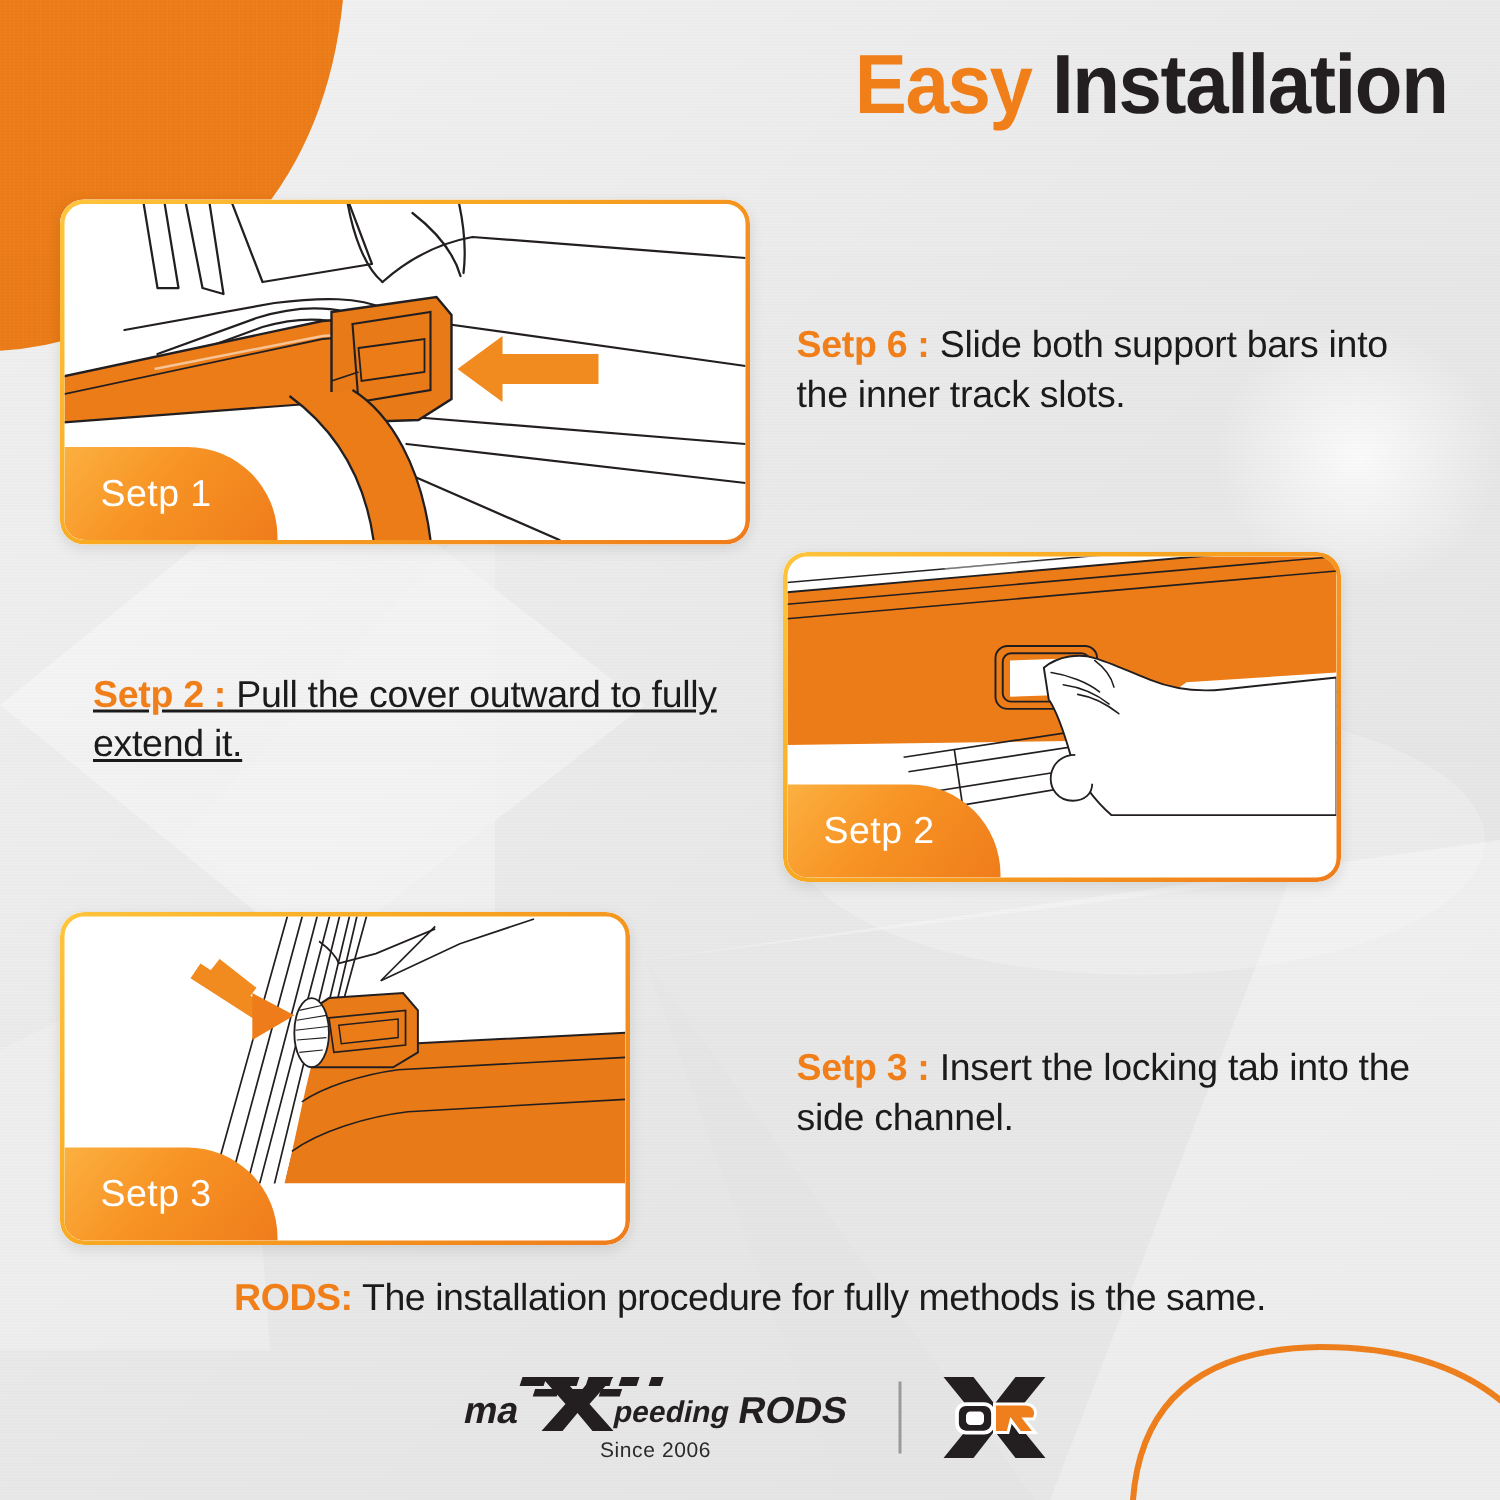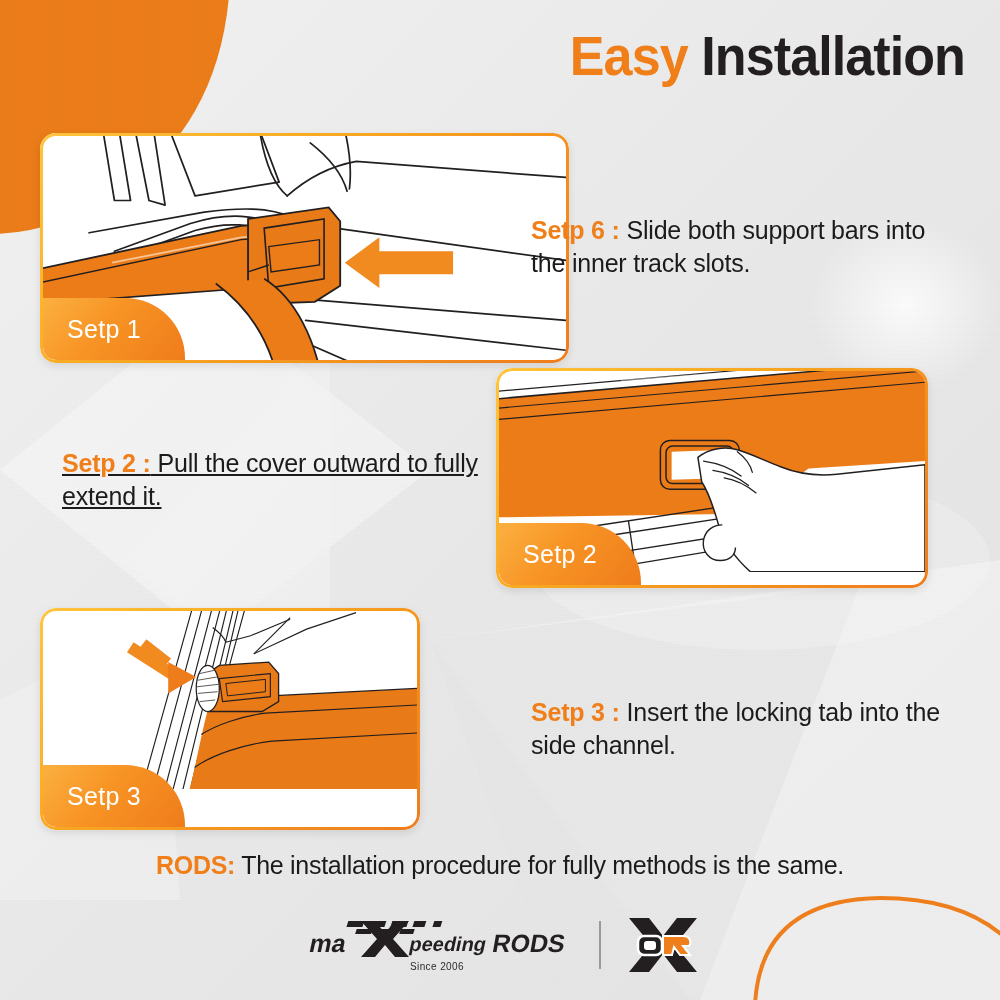--- a/index.html
+++ b/index.html
@@ -57,22 +57,22 @@
     background:linear-gradient(135deg,#ffc53d 0%,#f9ab22 35%,#ef7c1b 100%);
   }
   .panel-inner {
     position:absolute; inset:3px;
     border-radius:13px;
     background:#fff;
     overflow:hidden;
   }
   .panel-art { position:absolute; inset:0; }
 
-  #panel1 { left:40px;  top:133px; width:529px; height:230px; }
-  #panel2 { left:496px; top:368px; width:432px; height:220px; }
+  #panel1 { left:40px;  top:133px; width:460px; height:230px; }
+  #panel2 { left:522px; top:368px; width:372px; height:220px; }
   #panel3 { left:40px;  top:608px; width:380px; height:222px; }
 
   
   .badge {
     position:absolute;
     left:0; bottom:0;
     width:142px; height:62px;
     background:linear-gradient(130deg,#fbb040 0%,#f79324 45%,#ef7c1b 100%);
     border-bottom-left-radius:13px;
     border-top-right-radius:60px;
@@ -119,21 +119,21 @@
   
   .footer {
     position:absolute;
     left:0; top:905px; width:1000px; height:80px;
     display:flex; align-items:center; justify-content:center;
     gap:26px;
     z-index:6;
   }
   .brand { display:flex; flex-direction:column; align-items:center; }
   .brand-since {
-    font-size:10px;
+    font-size:14px;
     color:#2b2b2b;
     letter-spacing:.4px;
     margin-top:2px;
   }
   .divider { width:2px; height:48px; background:#9a9a9a; }
 </style>
 </head>
 <body>
 
 <div id="bg">

